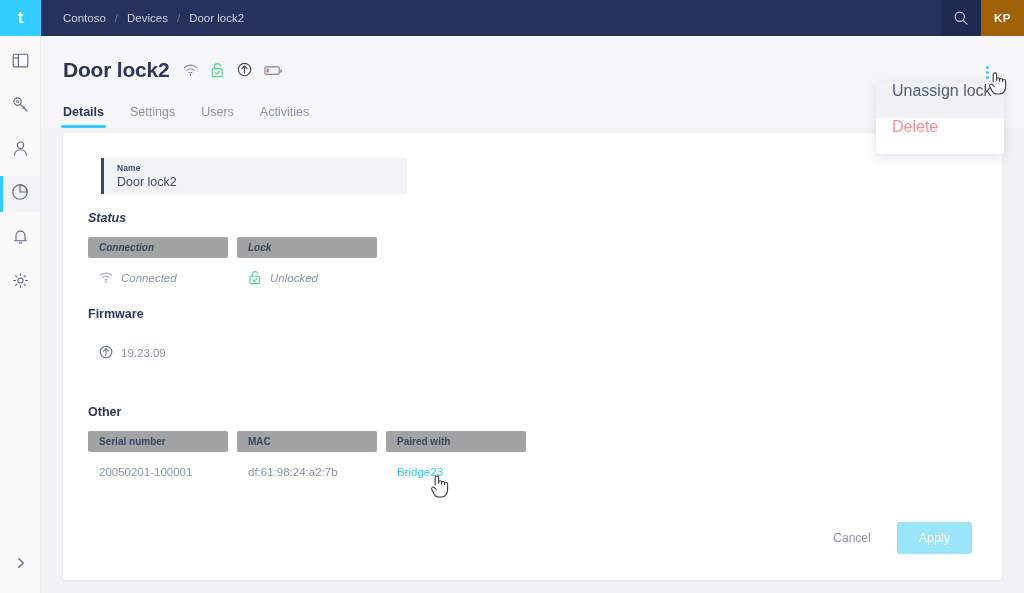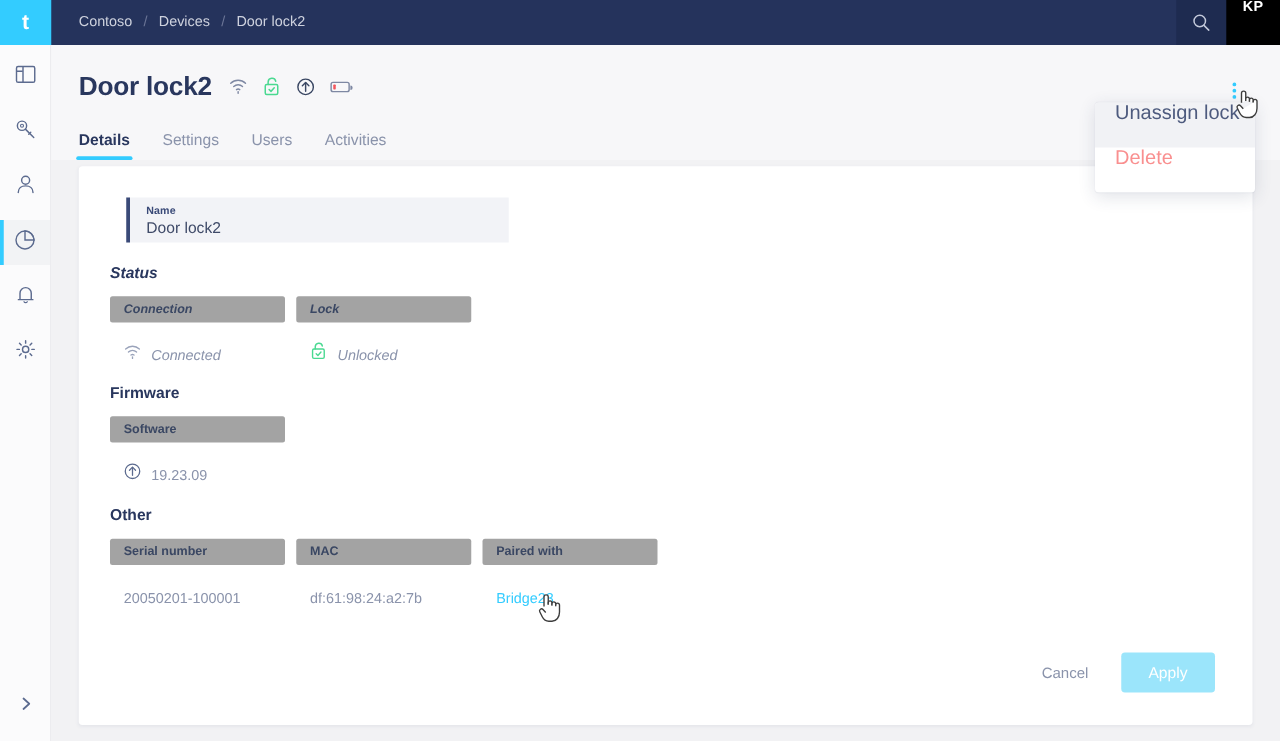--- a/index.html
+++ b/index.html
@@ -26,22 +26,22 @@
     padding-left: 22px; font-size: 11.5px; color: #c6cbda;
   }
   .breadcrumb .sep { color: #6b7596; }
   .breadcrumb .crumb { color: #ced2de; }
   .search-btn {
     width: 40px; background: #1e2b50;
     display: flex; align-items: center; justify-content: center;
   }
   .search-btn svg { display: block; }
   .avatar {
-    width: 43px; background: #000000; color: #ffffff;
-    display: flex; justify-content: center;
+    width: 43px; background: #a16207; color: #ffffff;
+    display: flex; align-items: center; justify-content: center;
     font-size: 11.5px; font-weight: bold; letter-spacing: .4px;
   }
 
   
   .rail {
     position: absolute; left: 0; top: 36px; width: 41px; height: 557px;
     background: #fbfbfc; border-right: 1px solid #ececef;
   }
   .rail-item {
     position: relative; height: 36px; margin-top: 8px;
@@ -127,21 +127,21 @@
     font-size: 12.5px; font-weight: bold; color: #29375e; margin-bottom: 12px;
   }
   .field-row { display: flex; gap: 9px; }
   .field { width: 140px; }
   .field-head {
     height: 21px; background: #a3a3a3; border-radius: 2px;
     display: flex; align-items: center; padding-left: 11px;
     font-size: 10px; font-weight: bold; color: #3a4763;
   }
   .field-body {
-    height: 26px; display: flex; align-items: flex-end; gap: 8px;
+    height: 26px; display: flex; align-items: center; gap: 8px;
     padding-left: 11px; margin-top: 7px;
     font-size: 11.5px; color: #8a93ab;
   }
   .field-body.plain { padding-left: 11px; }
   .field-body .link { color: #33ccff; }
   .dot { width: 8px; height: 8px; border-radius: 50%; background: #f2565d; display:block; }
 
   
   .footer {
     position: absolute; right: 30px; bottom: 26px;
@@ -374,21 +374,20 @@
           </div>
         </div>
 
       </div>
     </div>
 
     <div class="section" style="top:174px;">
       <div class="section-title">Firmware</div>
       <div class="field-row">
         <div class="field">
-          <div class="field-head">Software</div>
           <div class="field-body">
             <span>
               <svg width="14" height="14" viewBox="0 0 15 15" fill="none">
                 <circle cx="7.5" cy="7.5" r="6.2" stroke="#5c6b8f" stroke-width="1.1"></circle>
                 <line x1="7.5" y1="11.0" x2="7.5" y2="4.2" stroke="#5c6b8f" stroke-width="1.1" stroke-linecap="round"></line>
                 <path d="M4.9 6.6 L7.5 4.0 L10.1 6.6" stroke="#5c6b8f" stroke-width="1.1" stroke-linecap="round" stroke-linejoin="round"></path>
               </svg>
             </span>
             <span>19.23.09</span>
           </div>

